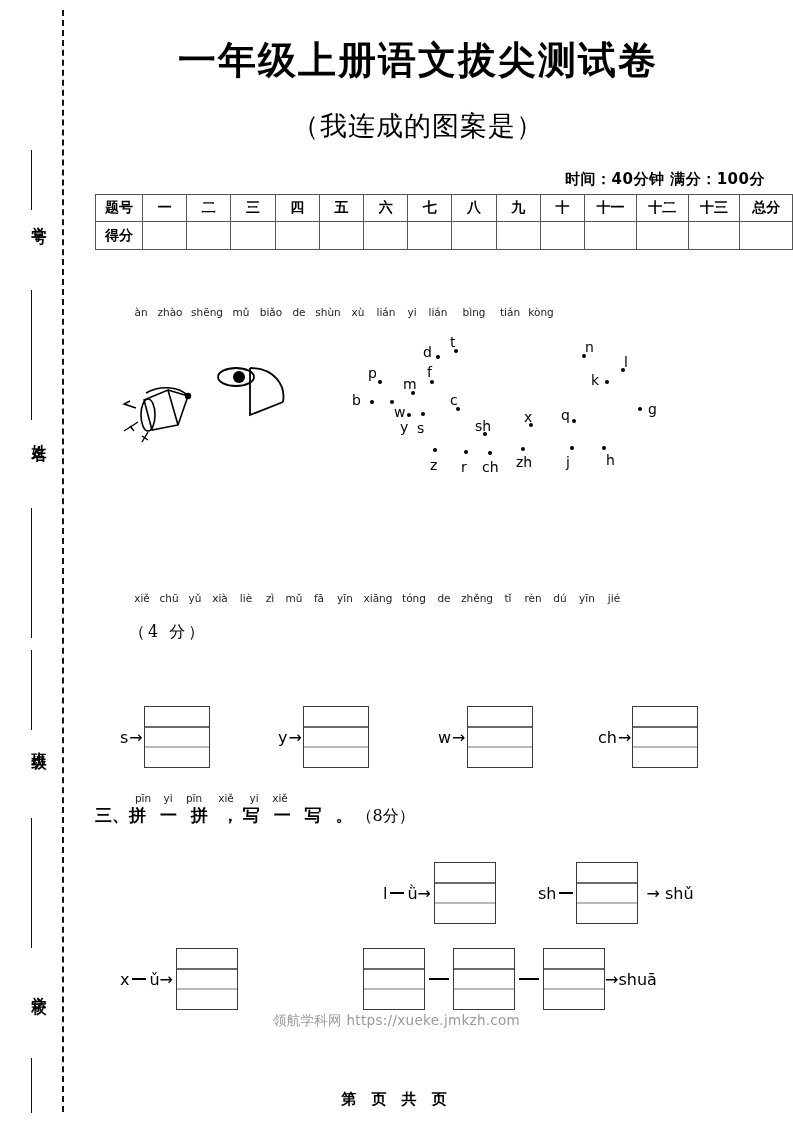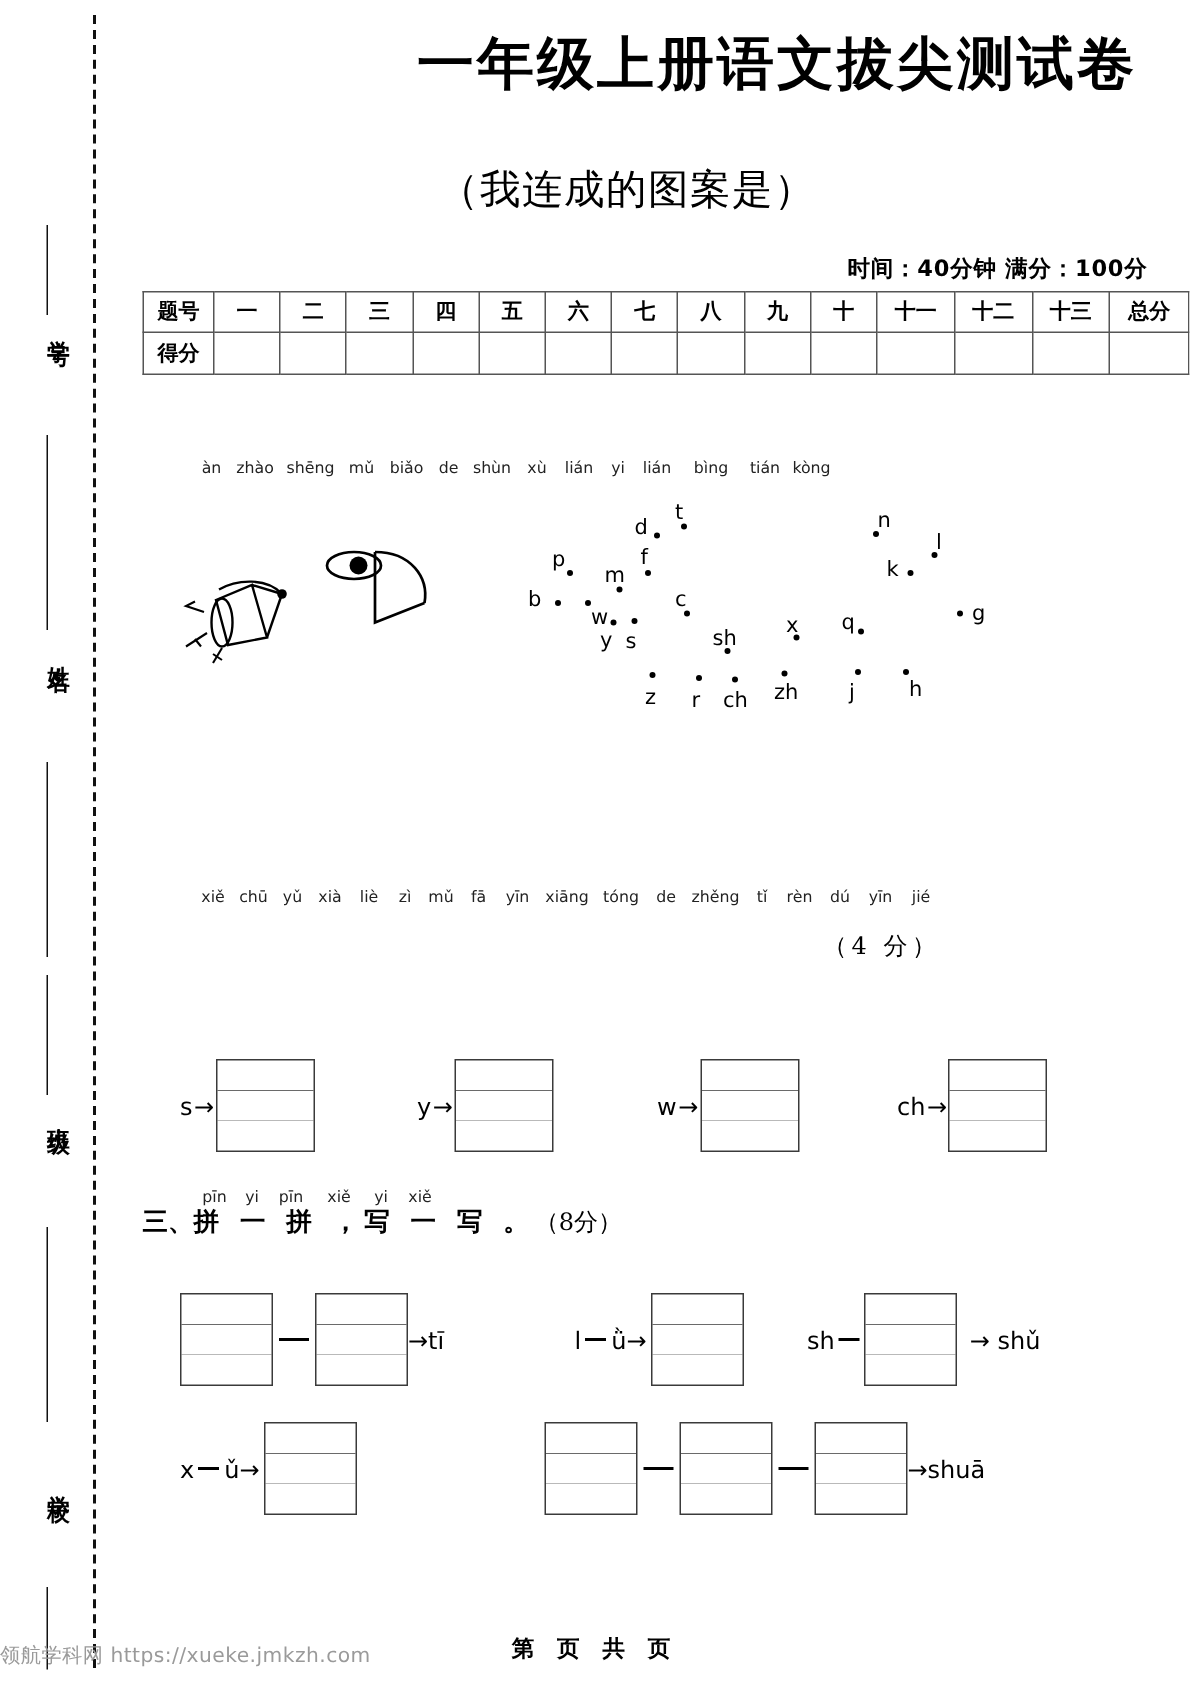--- a/index.html
+++ b/index.html
@@ -20,21 +20,21 @@
   .sidebar-field{position:absolute;left:14px;width:34px;
     writing-mode:vertical-rl;text-orientation:upright;
     font-size:15px;letter-spacing:3px;color:#000;font-weight:700;
     font-family:"DejaVu Sans","Liberation Sans",sans-serif;}
   .sidebar-rule{position:absolute;left:31px;width:0;border-left:1.6px solid #111;}
 
   
   .content{position:absolute;left:78px;top:0;width:715px;height:1122px;}
 
   .title{
-    position:absolute;left:0;top:21px;width:680px;text-align:right;
+    position:absolute;left:0;top:39px;width:680px;text-align:center;
     font-size:38px;font-weight:700;letter-spacing:2px;line-height:1.15;
   }
   .subtitle{
     position:absolute;left:0;top:108px;width:680px;text-align:center;
     font-size:27px;font-weight:500;letter-spacing:1px;
   }
   .meta{
     position:absolute;right:28px;top:170px;font-size:15px;font-weight:600;
     letter-spacing:0.5px;
   }
@@ -109,21 +109,21 @@
   
   .q3r1{position:absolute;left:42px;top:862px;width:680px;height:70px;}
   .q3r2{position:absolute;left:42px;top:948px;width:680px;height:70px;}
   .q3item{position:absolute;display:flex;align-items:center;}
   .q3item .txt{font-size:16px;font-family:"DejaVu Sans","Liberation Sans",sans-serif;white-space:nowrap;}
   .dash{display:inline-block;width:20px;height:1.3px;background:#000;margin:0 4px;}
   .dash-s{display:inline-block;width:14px;height:1.3px;background:#000;margin:0 3px;}
 
   
   .watermark{
-    position:absolute;left:0;top:1095px;width:793px;text-align:left;
+    position:absolute;left:0;top:1012px;width:793px;text-align:center;
     font-size:13.5px;color:#9a9a9a;letter-spacing:0.3px;
   }
   .pagefoot{
     position:absolute;left:0;top:1090px;width:793px;text-align:center;
     font-size:15px;font-weight:700;letter-spacing:5px;color:#000;
   }
 </style>
 </head>
 <body>
 
@@ -263,21 +263,21 @@
           <div class="dotlabel" style="left: 322px; top: 90px;">y</div>
           <div class="dot" style="left: 329px; top: 83px;"></div>
           <div class="dotlabel" style="left: 316px; top: 75px;">w</div>
           <div class="dot" style="left: 312px; top: 70px;"></div>
         </div>
     </div>
 
 
     <div class="qblock" style="left:17px;top:592px;">
       <div class="py-line" id="q2py"><span style="width: 26px;">xiě</span><span style="width: 28px;">chū</span><span style="width: 24px;">yǔ</span><span style="width: 26px;">xià</span><span style="width: 26px;">liè</span><span style="width: 22px;">zì</span><span style="width: 26px;">mǔ</span><span style="width: 24px;">fā</span><span style="width: 28px;">yīn</span><span style="width: 38px;">xiāng</span><span style="width: 34px;">tóng</span><span style="width: 26px;">de</span><span style="width: 40px;">zhěng</span><span style="width: 22px;">tǐ</span><span style="width: 28px;">rèn</span><span style="width: 26px;">dú</span><span style="width: 28px;">yīn</span><span style="width: 26px;">jié</span></div>
-      <div class="q-text" style="margin-top:16px;margin-left:34px;text-align:right;">
+      <div class="q-text" style="margin-top:16px;margin-left:34px;">
         <span class="q-score" style="letter-spacing:3px;">（4 分）</span>
       </div>
     </div>
 
     <div class="q2row">
       <div class="q2item" style="left:0px;top:0px;">
         <span class="src">s</span>
         <span class="arrow">→</span>
         <span class="pybox" style="width:66px;height:62px;"></span>
       </div>
@@ -299,26 +299,20 @@
     </div>
 
     <div class="qblock" style="left:17px;top:792px;">
       <div class="py-line" id="q3py"><span style="width: 28px;">pīn</span><span style="width: 22px;">yi</span><span style="width: 30px;">pīn</span><span style="width: 34px;">xiě</span><span style="width: 22px;">yi</span><span style="width: 30px;">xiě</span></div>
       <div class="q-text">
         <span class="num">三、</span><span class="sp">拼 一 拼 ，写 一 写 。</span><span class="q-score">（8分）</span>
       </div>
     </div>
 
     <div class="q3r1">
-      <div class="q3item" style="left:0px;top:0px;">
-        <span class="pybox" style="width:62px;height:62px;"></span>
-        <span class="dash"></span>
-        <span class="pybox" style="width:62px;height:62px;"></span>
-        <span class="txt">→<span>tī</span></span>
-      </div>
       <div class="q3item" style="left:263px;top:0px;">
         <span class="txt">l</span>
         <span class="dash-s"></span>
         <span class="txt">ǜ</span>
         <span class="txt">→</span>
         <span class="pybox" style="width:62px;height:62px;margin-left:3px;"></span>
       </div>
       <div class="q3item" style="left:418px;top:0px;">
         <span class="txt">sh</span>
         <span class="dash-s"></span>

